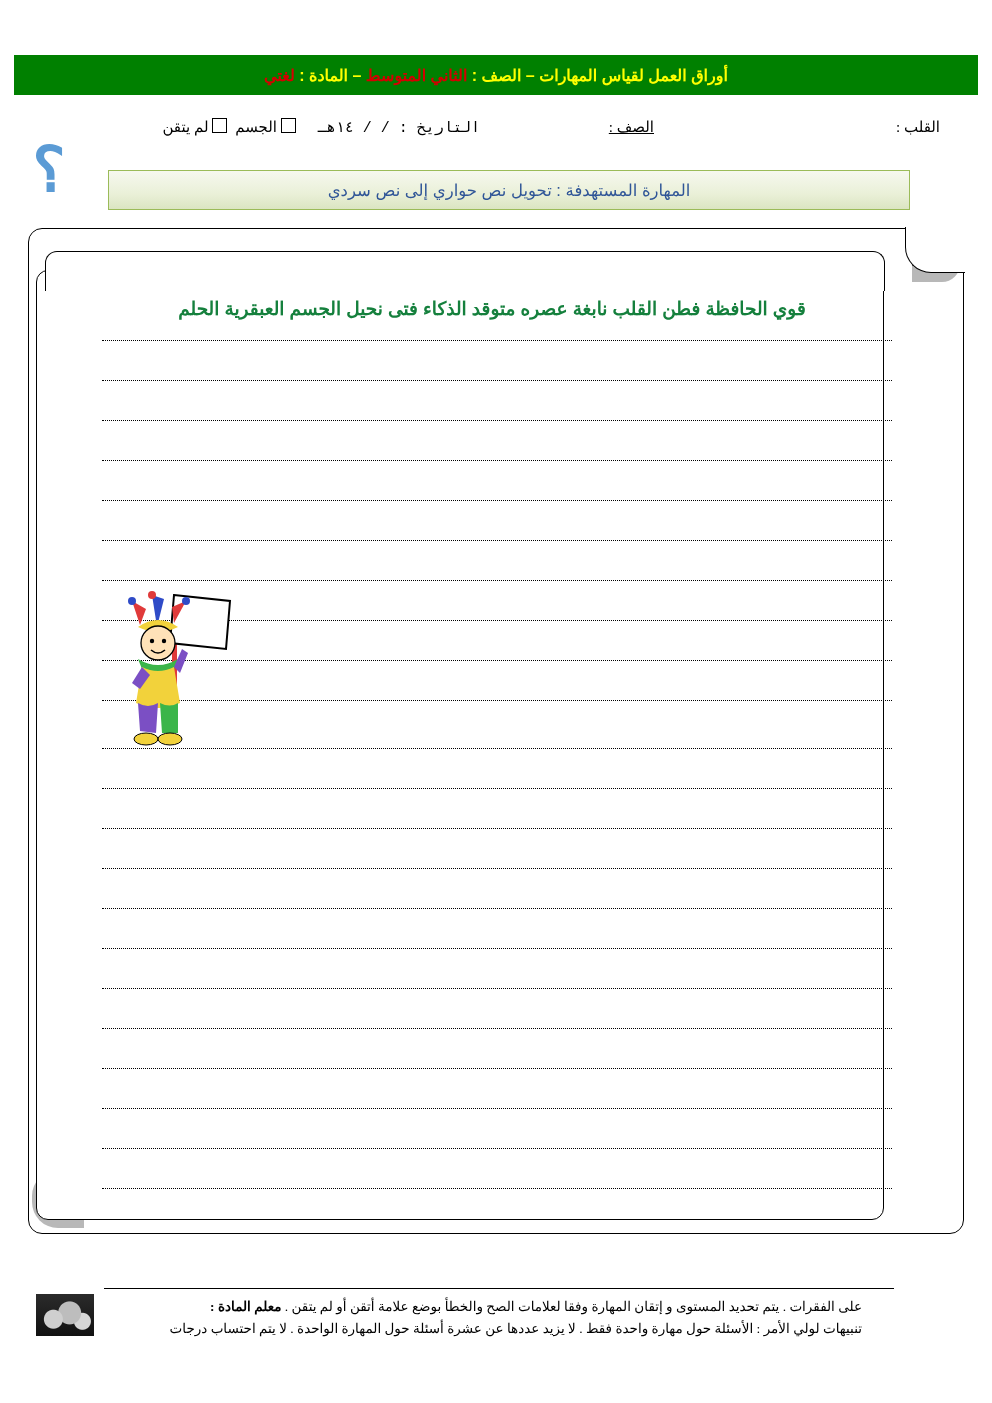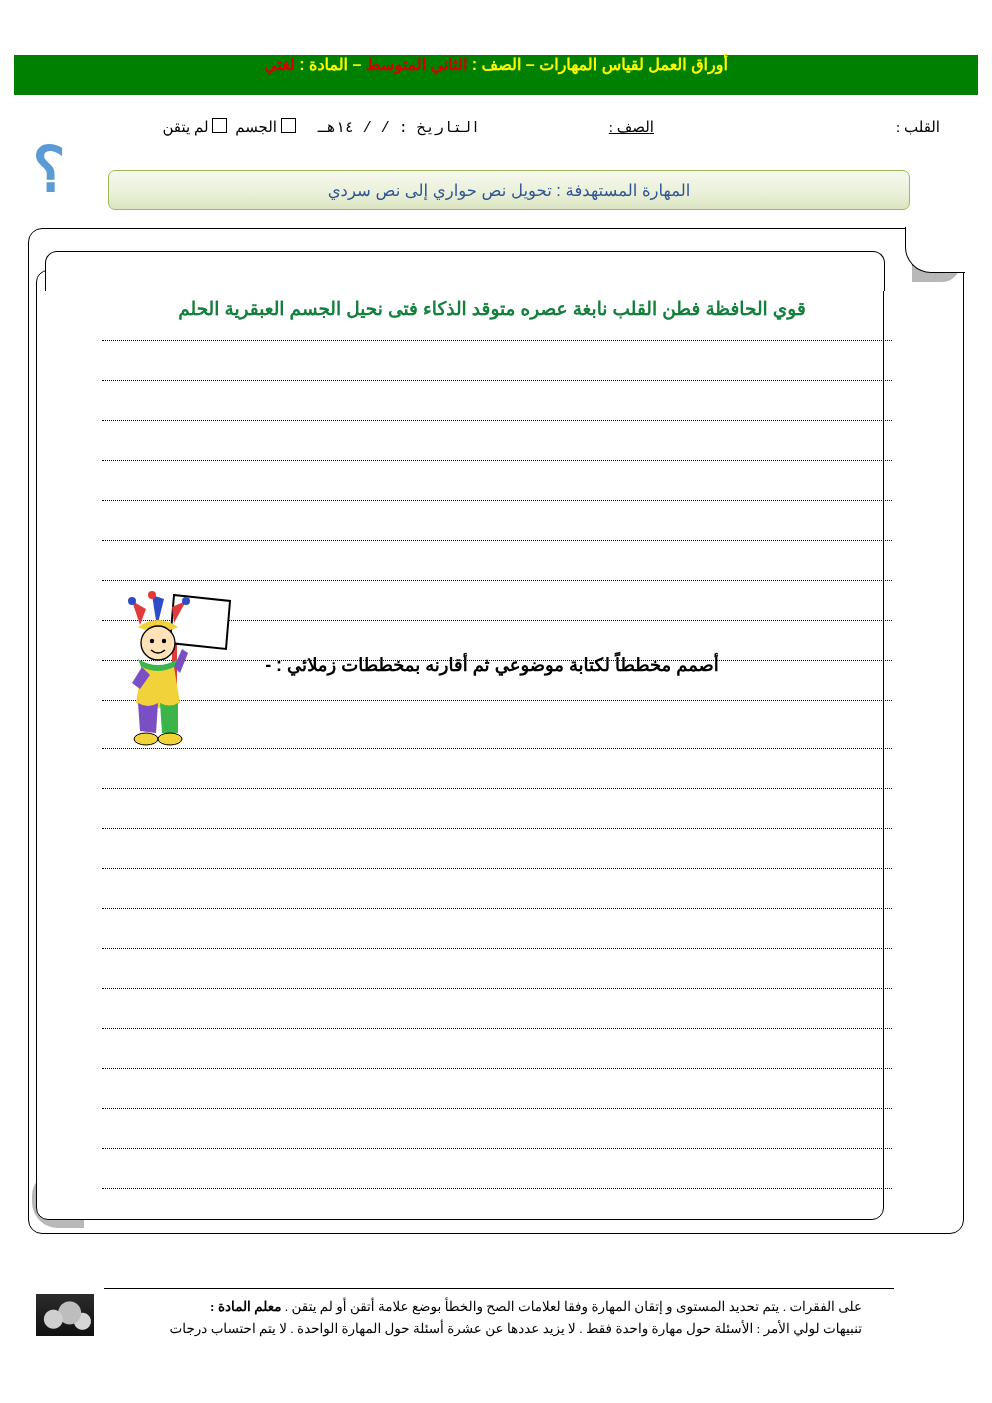--- a/index.html
+++ b/index.html
@@ -18,20 +18,21 @@
 
   
   .header-bar {
     position: absolute;
     top: 55px;
     left: 14px;
     width: 964px;
     height: 40px;
     background: #008000;
     display: flex;
+    align-items: center;
     justify-content: center;
   }
   .header-bar .title {
     color: #ffff00;
     font-family: "Liberation Sans", sans-serif;
     font-weight: bold;
     font-size: 16px;
     letter-spacing: 0px;
     white-space: nowrap;
   }
@@ -84,21 +85,21 @@
   }
 
   
   .skill-banner {
     position: absolute;
     top: 170px;
     left: 108px;
     width: 800px;
     height: 38px;
     border: 1px solid #9bbb59;
-    border-radius: 7px;
+    border-radius: 0;
     background: linear-gradient(to bottom, #f6f8ef 0%, #eaf0d8 60%, #dbe5c2 100%);
     display: flex;
     align-items: center;
     justify-content: center;
   }
   .skill-banner .label {
     font-family: "Liberation Sans", sans-serif;
     font-size: 16.5px;
     color: #2f5597;
     white-space: nowrap;
@@ -364,21 +365,20 @@
   <path d="M62 92 l8 -18 6 4 -8 20Z" fill="#7b4fc4"></path>
 
   <path d="M26 128 q10 6 20 0 l-2 30 -16 -2Z" fill="#7b4fc4"></path>
   <path d="M48 128 q10 5 18 0 l0 30 -16 0Z" fill="#3bb54a"></path>
 
   <ellipse cx="34" cy="164" rx="12" ry="6" fill="#f2d23b" stroke="#000" stroke-width="1"></ellipse>
   <ellipse cx="58" cy="164" rx="12" ry="6" fill="#f2d23b" stroke="#000" stroke-width="1"></ellipse>
 </svg>
 
 <div class="task">
-  <span>أصمم مخططاً لكتابة موضوعي ثم أقارنه بمخططات زملائي : -</span>
 </div>
 
 <div class="footer-rule"></div>
 <div class="footer-img"></div>
 <div class="footer">
   <div>
     <span>على الفقرات . يتم تحديد المستوى و إتقان المهارة  وفقا لعلامات الصح والخطأ بوضع علامة أتقن أو لم يتقن .  </span><b>معلم المادة :</b>
   </div>
   <div>تنبيهات لولي الأمر  :  الأسئلة حول مهارة واحدة فقط . لا يزيد عددها عن عشرة أسئلة حول المهارة الواحدة . لا يتم احتساب درجات</div>
 </div>

